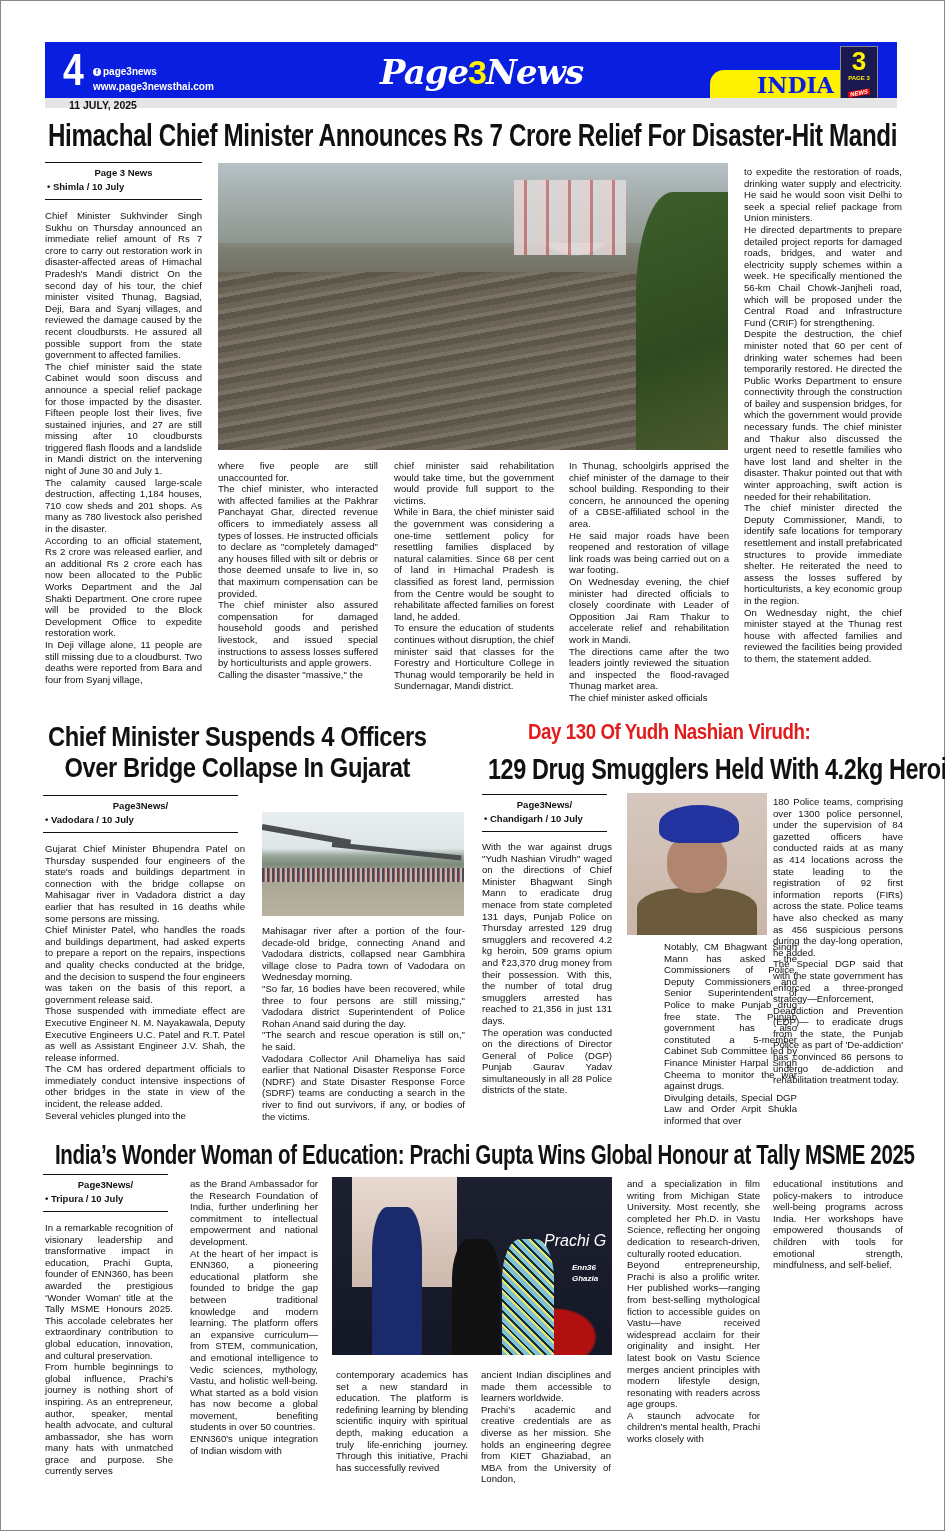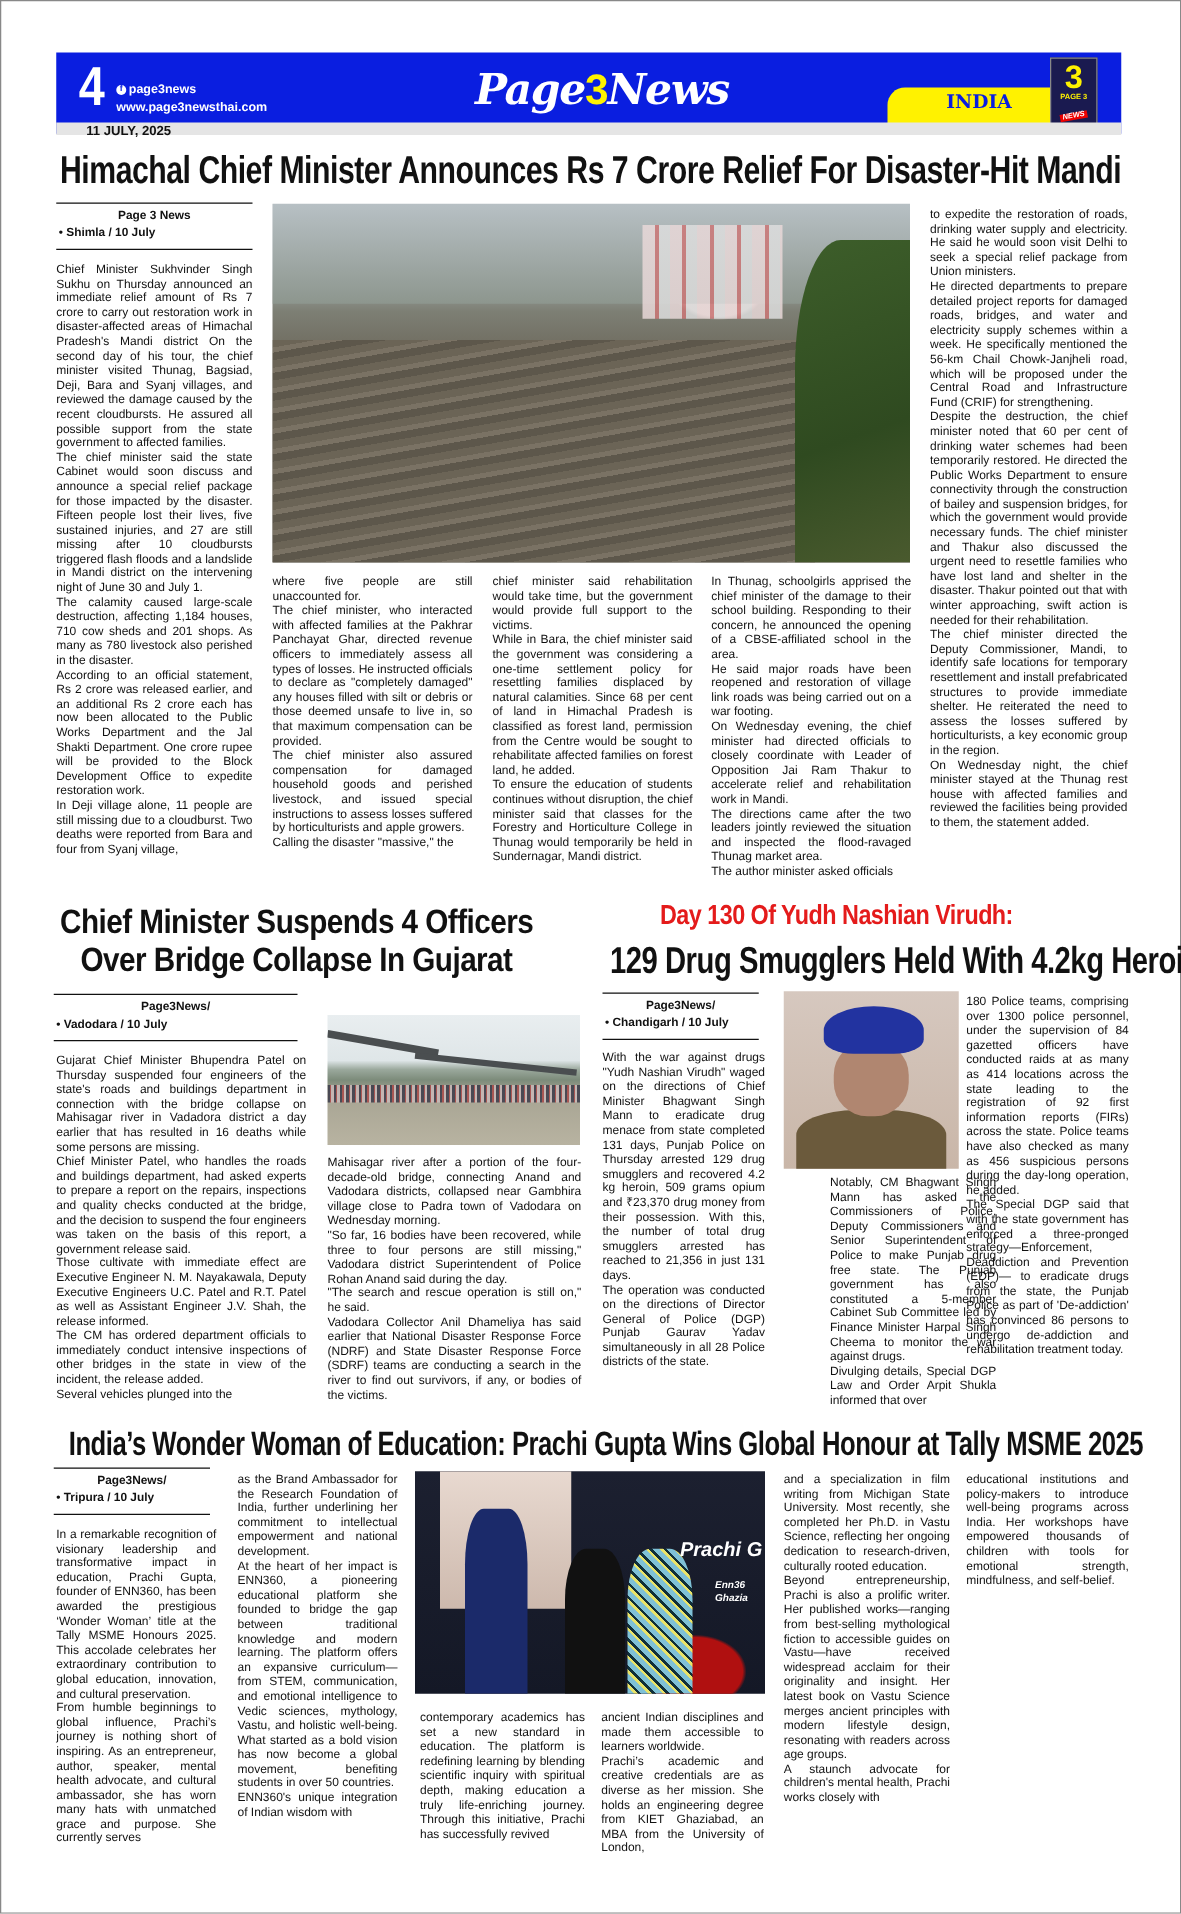--- a/index.html
+++ b/index.html
@@ -11,21 +11,21 @@
   .masthead { position: absolute; left: 45px; top: 42px; width: 852px; height: 65px; background: #0a1ee0; }
   .mast-yellow { position: absolute; left: 0; top: 56px; width: 852px; height: 10px; background: #e5e5e5; }
   .page-num { position: absolute; left: 18px; top: 6px; font-family: "Liberation Sans", sans-serif; font-weight: bold; font-size: 44px; color: #fff; line-height: 44px; transform: scaleX(0.85); transform-origin: left; }
   .social { position: absolute; left: 48px; top: 24px; color: #fff; font-size: 10px; font-weight: bold; display: flex; align-items: center; gap: 2px; }
   .fb-icon { display: inline-block; width: 8px; height: 8px; border-radius: 50%; background: #fff; color: #0a1ee0; font-size: 7px; line-height: 8px; text-align: center; font-weight: bold; }
   .website { position: absolute; left: 48px; top: 39px; color: #fff; font-size: 10px; font-weight: bold; }
   .date-line { position: absolute; left: 24px; top: 57px; font-size: 10.5px; font-weight: bold; color: #111; }
   .logo { position: absolute; left: 335px; top: 10px; font-family: "DejaVu Serif", serif; font-size: 34px; font-weight: bold; color: #fff; font-style: italic; letter-spacing: -1px; line-height: 40px; }
   .logo .three { color: #fff200; font-style: normal; font-family: "Liberation Sans", sans-serif; }
   .india-tab { position: absolute; left: 665px; top: 28px; width: 150px; height: 30px; background: #fff200; border-top-left-radius: 14px; }
-  .india-label { position: absolute; left: 712px; top: 30px; font-family: "DejaVu Serif", serif; font-weight: bold; font-size: 15px; color: #0a1ee0; }
+  .india-label { position: absolute; left: 712px; top: 30px; font-family: "DejaVu Serif", serif; font-weight: bold; font-size: 22px; color: #0a1ee0; }
   .badge { position: absolute; left: 795px; top: 4px; width: 38px; height: 60px; background: #1a1a50; border: 1px solid #888; text-align: center; }
   .badge-3 { color: #fff200; font-weight: bold; font-size: 26px; line-height: 28px; }
   .badge-sub { color: #fff200; font-size: 6px; font-weight: bold; }
   .badge-news { color: #fff; background: #e00; font-size: 6px; font-weight: bold; font-style: italic; display: inline-block; padding: 0 2px; transform: rotate(-10deg); }
 
   
   .headline { position: absolute; font-family: "Liberation Sans", sans-serif; font-weight: bold; color: #111; white-space: nowrap; transform-origin: left top; letter-spacing: -0.5px; }
   .h1 { left: 48px; top: 118px; font-size: 31px; transform: scaleX(0.78); }
   .h2 { left: 48px; top: 722px; font-size: 27px; line-height: 31px; text-align: center; width: 430px; transform: scaleX(0.88); }
   .h3-red { left: 528px; top: 719px; font-size: 22px; color: #e41b1b; transform: scaleX(0.85); }
@@ -58,21 +58,21 @@
   .crowd { position: absolute; left: 0; top: 56px; width: 100%; height: 14px; background: repeating-linear-gradient(90deg, #334 0 2px, #a44 2px 3px, #cbb 3px 5px); opacity: .8; }
   .photo-police { left: 627px; top: 793px; width: 140px; height: 142px; background: linear-gradient(180deg, #d6c8bf 0%, #c9b6a8 100%); }
   .beret { position: absolute; left: 32px; top: 12px; width: 80px; height: 38px; background: #2233a0; border-radius: 50% 50% 30% 30%; }
   .face { position: absolute; left: 40px; top: 40px; width: 60px; height: 60px; background: #b08670; border-radius: 45%; }
   .uniform { position: absolute; left: 10px; top: 95px; width: 120px; height: 50px; background: #6b5a3c; border-radius: 40% 40% 0 0; }
   .photo-award { left: 332px; top: 1177px; width: 280px; height: 178px; background: radial-gradient(ellipse at 80% 90%, #b01010 0 12%, transparent 13%), linear-gradient(180deg, #1c2030 0%, #141826 100%); }
   .award-screen { position: absolute; left: 20px; top: 0; width: 105px; height: 110px; background: linear-gradient(180deg, #e8d9d0, #cdb9ad); }
   .p1 { position: absolute; left: 40px; top: 30px; width: 50px; height: 148px; background: #1b2a6a; border-radius: 30% 30% 0 0; }
   .p2 { position: absolute; left: 120px; top: 62px; width: 48px; height: 116px; background: #111; border-radius: 35% 35% 0 0; }
   .p3 { position: absolute; left: 170px; top: 62px; width: 52px; height: 116px; background: repeating-linear-gradient(45deg, #7fc1d6 0 4px, #e8e36a 4px 6px, #0f2f3a 6px 8px); border-radius: 35% 35% 0 0; }
-  .award-name { position: absolute; left: 212px; top: 55px; color: #fff; font-style: italic; font-weight: bold; font-size: 16px; white-space: nowrap; }
+  .award-name { position: absolute; left: 212px; top: 55px; color: #fff; font-style: italic; font-weight: normal; font-size: 16px; white-space: nowrap; }
   .award-sub { position: absolute; left: 240px; top: 85px; color: #fff; font-style: italic; font-weight: bold; font-size: 8px; line-height: 11px; white-space: nowrap; }
 </style>
 </head>
 <body>
 
 <div class="frame"></div>
 
 <div class="masthead">
   <div class="page-num">4</div>
   <div class="social">
@@ -120,42 +120,42 @@
 <div class="col" style="left:394px; top:460px; width:160px;">
   <p>chief minister said rehabilitation would take time, but the government would provide full support to the victims.</p>
   <p>While in Bara, the chief minister said the government was considering a one-time settlement policy for resettling families displaced by natural calamities. Since 68 per cent of land in Himachal Pradesh is classified as forest land, permission from the Centre would be sought to rehabilitate affected families on forest land, he added.</p>
   <p>To ensure the education of students continues without disruption, the chief minister said that classes for the Forestry and Horticulture College in Thunag would temporarily be held in Sundernagar, Mandi district.</p>
 </div>
 <div class="col" style="left:569px; top:460px; width:160px;">
   <p>In Thunag, schoolgirls apprised the chief minister of the damage to their school building. Responding to their concern, he announced the opening of a CBSE-affiliated school in the area.</p>
   <p>He said major roads have been reopened and restoration of village link roads was being carried out on a war footing.</p>
   <p>On Wednesday evening, the chief minister had directed officials to closely coordinate with Leader of Opposition Jai Ram Thakur to accelerate relief and rehabilitation work in Mandi.</p>
   <p>The directions came after the two leaders jointly reviewed the situation and inspected the flood-ravaged Thunag market area.</p>
-  <p>The author minister asked officials</p>
+  <p>The chief minister asked officials</p>
 </div>
 <div class="col" style="left:744px; top:166px; width:158px;">
   <p>to expedite the restoration of roads, drinking water supply and electricity. He said he would soon visit Delhi to seek a special relief package from Union ministers.</p>
   <p>He directed departments to prepare detailed project reports for damaged roads, bridges, and water and electricity supply schemes within a week. He specifically mentioned the 56-km Chail Chowk-Janjheli road, which will be proposed under the Central Road and Infrastructure Fund (CRIF) for strengthening.</p>
   <p>Despite the destruction, the chief minister noted that 60 per cent of drinking water schemes had been temporarily restored. He directed the Public Works Department to ensure connectivity through the construction of bailey and suspension bridges, for which the government would provide necessary funds. The chief minister and Thakur also discussed the urgent need to resettle families who have lost land and shelter in the disaster. Thakur pointed out that with winter approaching, swift action is needed for their rehabilitation.</p>
   <p>The chief minister directed the Deputy Commissioner, Mandi, to identify safe locations for temporary resettlement and install prefabricated structures to provide immediate shelter. He reiterated the need to assess the losses suffered by horticulturists, a key economic group in the region.</p>
   <p>On Wednesday night, the chief minister stayed at the Thunag rest house with affected families and reviewed the facilities being provided to them, the statement added.</p>
 </div>
 
 <div class="headline h2">
   <div>Chief Minister Suspends 4 Officers</div>
   <div>Over Bridge Collapse In Gujarat</div>
 </div>
 <div class="dateline" style="left:43px; top:795px; width:195px;">
   <div class="src">Page3News/</div>
   <div class="loc">• Vadodara  / 10 July</div>
 </div>
 <div class="col" style="left:45px; top:843px; width:200px;">
   <p>Gujarat Chief Minister Bhupendra Patel on Thursday suspended four engineers of the state's roads and buildings department in connection with the bridge collapse on Mahisagar river in Vadadora district a day earlier that has resulted in 16 deaths while some persons are missing.</p>
   <p>Chief Minister Patel, who handles the roads and buildings department, had asked experts to prepare a report on the repairs, inspections and quality checks conducted at the bridge, and the decision to suspend the four engineers was taken on the basis of this report, a government release said.</p>
-  <p>Those cultivate with immediate effect are Executive Engineer N. M. Nayakawala, Deputy Executive Engineers U.C. Patel and R.T. Patel as well as Assistant Engineer J.V. Shah, the release informed.</p>
+  <p>Those suspended with immediate effect are Executive Engineer N. M. Nayakawala, Deputy Executive Engineers U.C. Patel and R.T. Patel as well as Assistant Engineer J.V. Shah, the release informed.</p>
   <p>The CM has ordered department officials to immediately conduct intensive inspections of other bridges in the state in view of the incident, the release added.</p>
   <p>Several vehicles plunged into the</p>
 </div>
 <div class="photo photo-bridge">
   <div class="bridge-deck"></div>
   <div class="bridge-deck2"></div>
   <div class="crowd"></div>
 </div>
 <div class="col" style="left:262px; top:925px; width:203px;">
   <p>Mahisagar river after a portion of the four-decade-old bridge, connecting Anand and Vadodara districts, collapsed near Gambhira village close to Padra town of Vadodara on Wednesday morning.</p>

